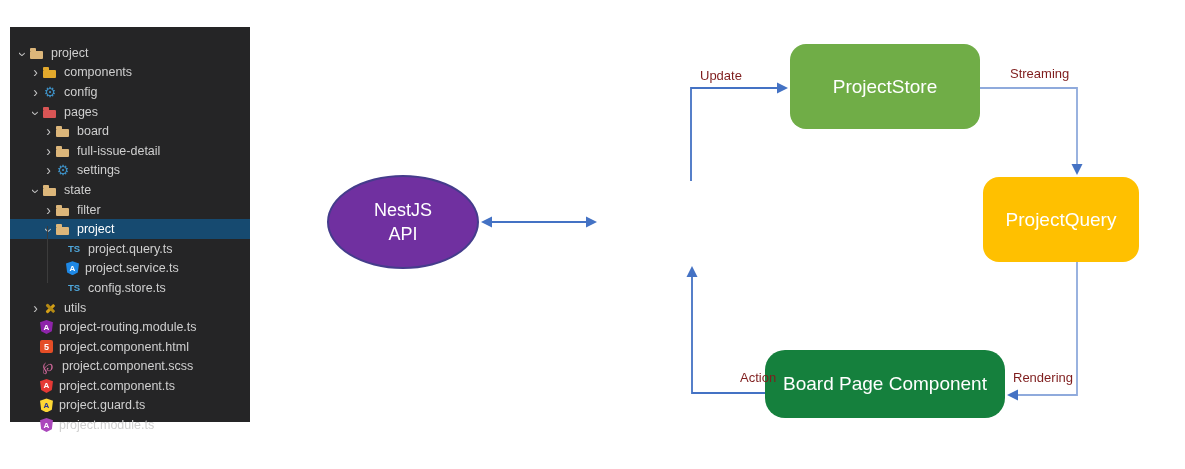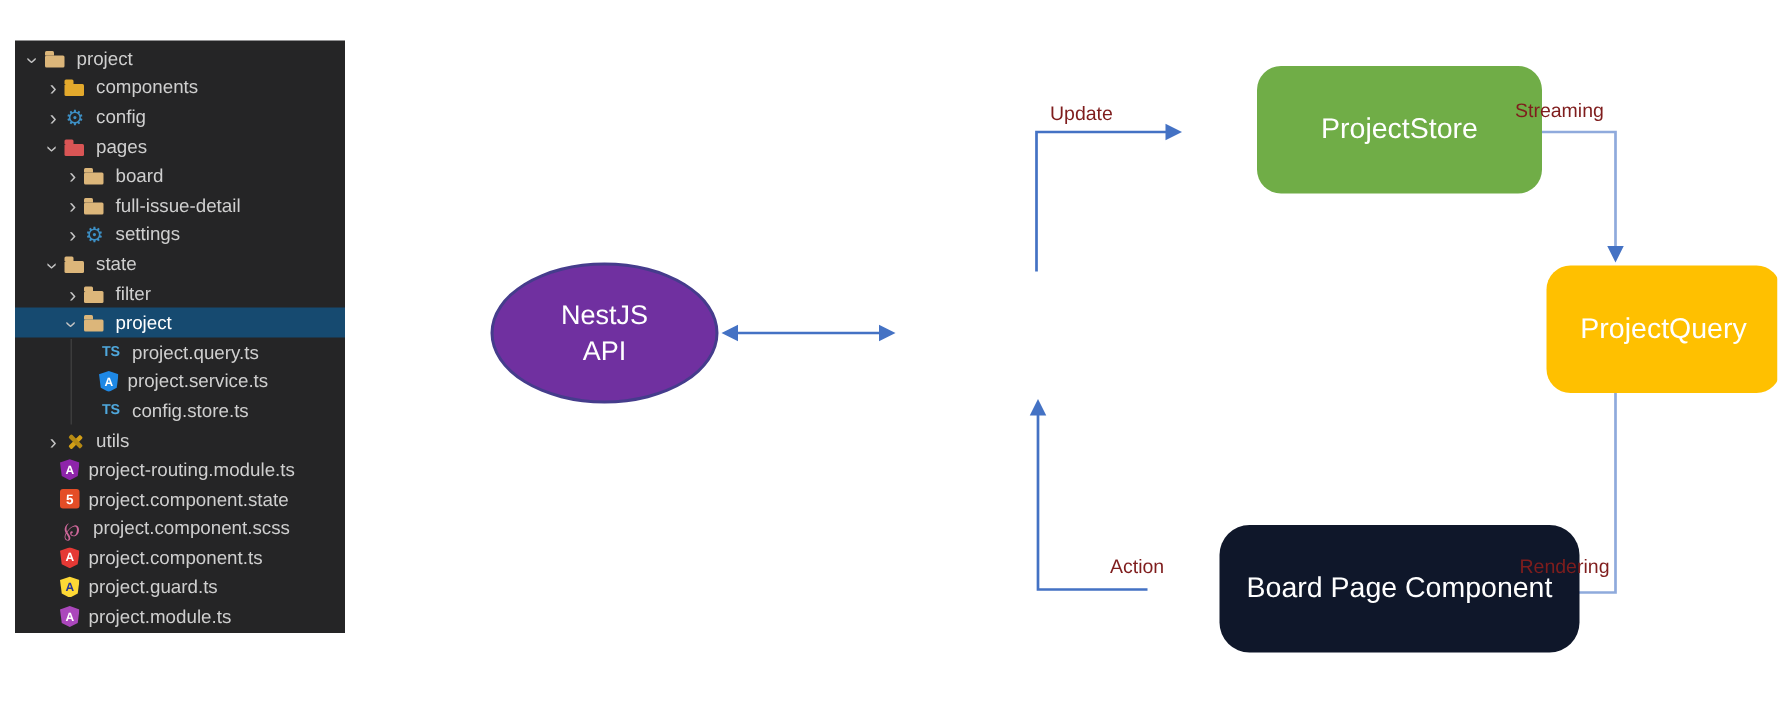--- a/index.html
+++ b/index.html
@@ -1,21 +1,21 @@
 <!DOCTYPE html>
 <html><head>
 <meta charset="utf-8">
 <style>
   html,body{margin:0;padding:0;background:#fff;}
   #page{position:relative;width:1185px;height:469px;background:#ffffff;overflow:hidden;
         font-family:"Liberation Sans",sans-serif;}
 
   
-  #explorer{position:absolute;left:10px;top:27px;width:220px;height:395px;
-            background:#252526;padding-top:2px;box-sizing:border-box;}
+  #explorer{position:absolute;left:10px;top:27px;width:240px;height:395px;
+            background:#252526;padding-top:16px;box-sizing:border-box;}
   .row{height:19.6px;display:flex;align-items:center;font-size:12.5px;color:#cfcfcf;
        white-space:nowrap;cursor:pointer;}
   .row.sel{background:#164a70;color:#ffffff;}
   .lbl{margin-left:1px;}
   .chev{width:13px;flex:none;display:inline-flex;justify-content:center;color:#c5c5c5;
         font-size:14px;line-height:1;transform-origin:45% 55%;}
   .chev.open{transform:rotate(90deg);}
   .fi{width:16px;height:16px;flex:none;display:inline-flex;align-items:center;
       justify-content:center;margin-right:5px;position:relative;font-weight:700;}
 
@@ -50,28 +50,28 @@
   .ic-ts{color:#4fa8dd;font-size:9.5px;}
   .ic-html{background:#e44d26;color:#fff;width:13px;height:13px;font-size:9px;
            border-radius:2px;display:inline-flex;align-items:center;justify-content:center;}
   .ic-scss{color:#cd6799;font-size:13px;font-weight:400;}
 
   .indent-guide{position:absolute;width:1px;background:#3c3c3c;}
 
   
   .node{position:absolute;display:flex;align-items:center;justify-content:center;
         color:#ffffff;text-align:center;}
-  .rectnode{border-radius:16px;font-size:19px;margin-left:48px;}
+  .rectnode{border-radius:16px;font-size:19px;}
   #node-nestjs{left:327px;top:175px;width:152px;height:94px;border-radius:50%;
         background:#7030A0;border:2px solid #453c8c;font-size:18px;line-height:1.35;
         box-sizing:border-box;flex-direction:column;}
   #node-service{left:597px;top:181px;width:191px;height:85px;background:#ED7D31;}
   #node-store{left:790px;top:44px;width:190px;height:85px;background:#70AD47;}
   #node-query{left:983px;top:177px;width:156px;height:85px;background:#FFC000;}
-  #node-board{left:765px;top:350px;width:240px;height:85px;background:#0f172a;border-radius:20px;}
+  #node-board{left:765px;top:350px;width:240px;height:68px;background:#15803d;border-radius:20px;}
 
   .edge-label{position:absolute;font-size:13px;color:#7f1d1d;}
   #lbl-update{left:700px;top:68px;}
   #lbl-streaming{left:1010px;top:66px;}
   #lbl-rendering{left:1013px;top:370px;}
   #lbl-action{left:740px;top:370px;}
 
   #wires{position:absolute;left:0;top:0;width:1185px;height:469px;pointer-events:none;}
 </style>
 </head>
@@ -147,21 +147,21 @@
           <span class="chev">›</span>
           <span class="fi ic-tools"></span>
           <span class="lbl">utils</span>
         </div>
         <div class="row" style="padding-left: 30px;">
           <span class="fi ic-ng-routing shield">A</span>
           <span class="lbl">project-routing.module.ts</span>
         </div>
         <div class="row" style="padding-left: 30px;">
           <span class="fi ic-html">5</span>
-          <span class="lbl">project.component.state</span>
+          <span class="lbl">project.component.html</span>
         </div>
         <div class="row" style="padding-left: 30px;">
           <span class="fi ic-scss">℘</span>
           <span class="lbl">project.component.scss</span>
         </div>
         <div class="row" style="padding-left: 30px;">
           <span class="fi ic-ng-component shield">A</span>
           <span class="lbl">project.component.ts</span>
         </div>
         <div class="row" style="padding-left: 30px;">

